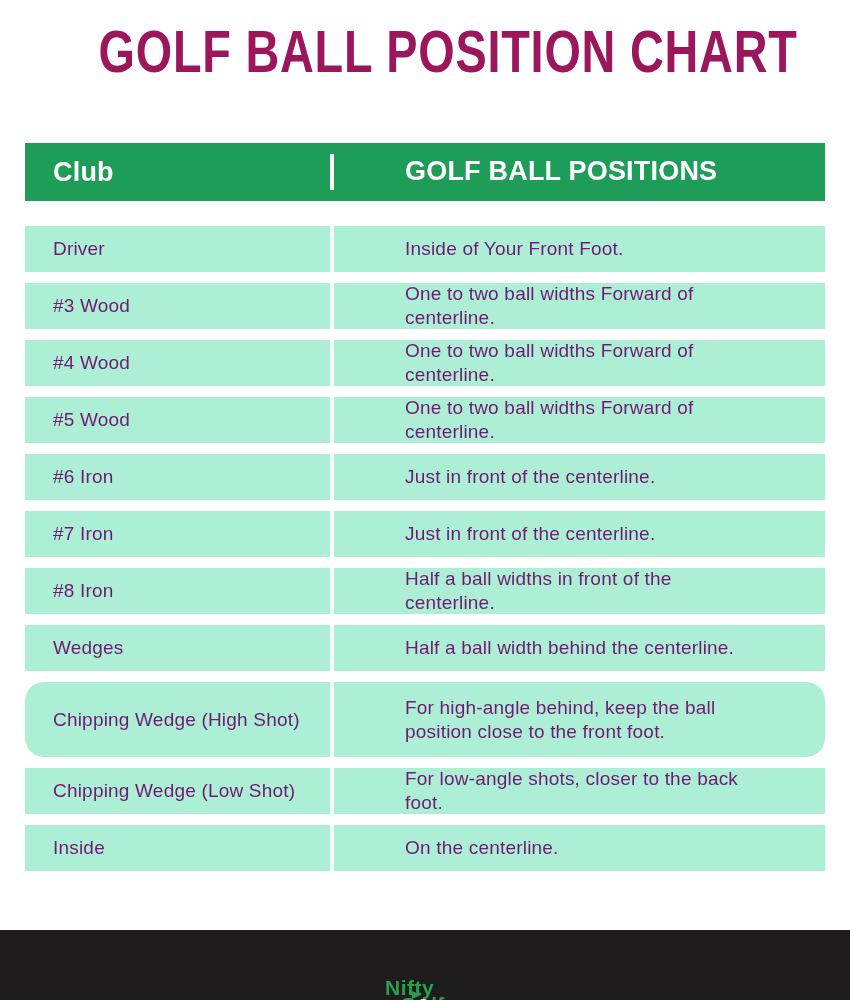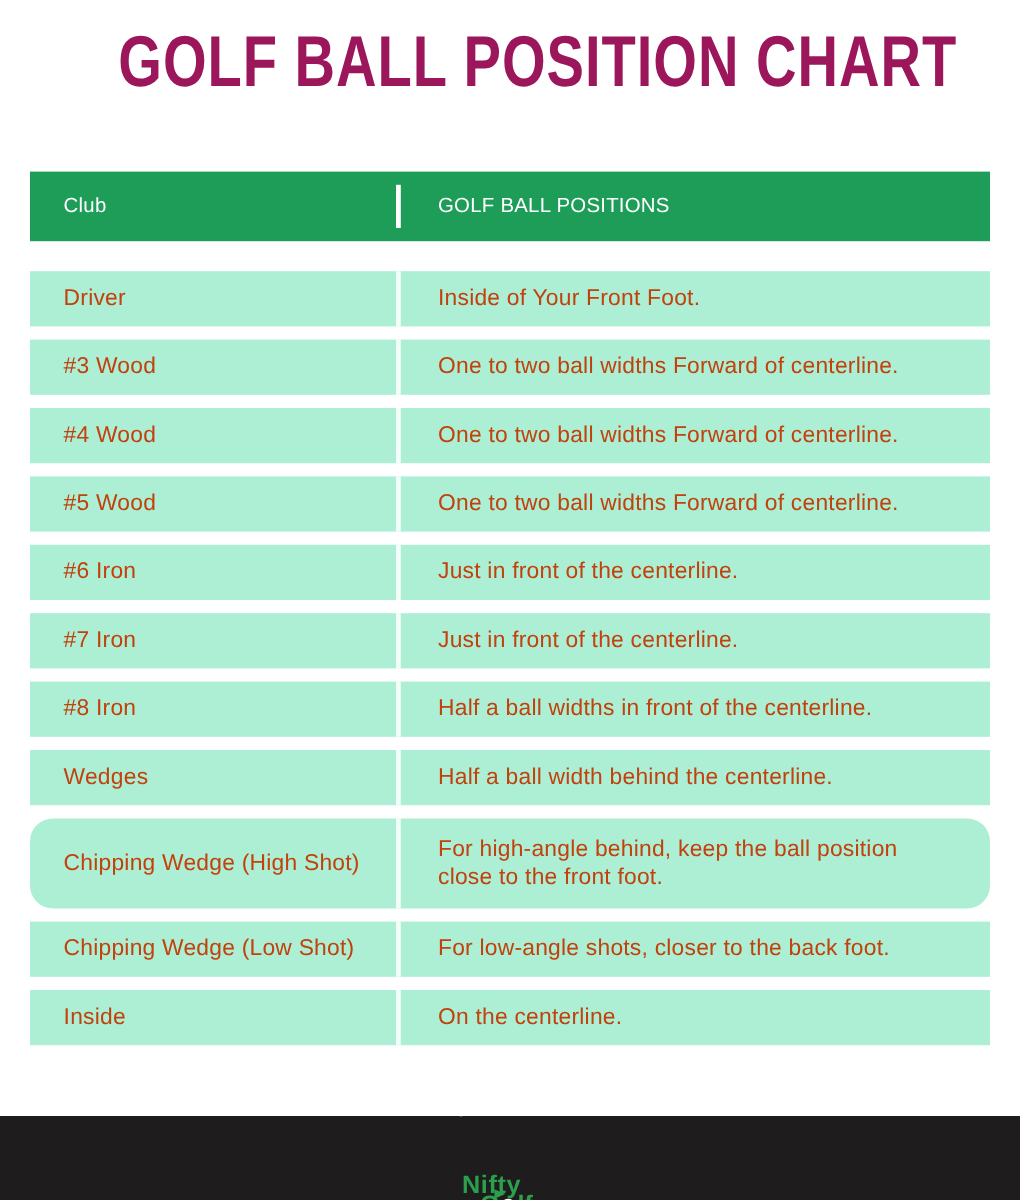--- a/index.html
+++ b/index.html
@@ -30,39 +30,39 @@
     white-space:nowrap;
   }
   
   .table { margin:41px 25px 0 25px; }
   .hrow {
     display:flex; align-items:stretch;
     height:58px;
     background:#1E9D59;
     margin-bottom:25px;
   }
-  .hrow .cell { color:#ffffff; font-weight:normal; font-size:17px; }
+  .hrow .cell { color:#ffffff; font-weight:bold; font-size:27px; }
   .hrow .vdiv { width:4px; background:#ffffff; align-self:center; height:36px; }
   .row {
     display:flex; align-items:stretch;
     height:46px;
     background:#ACEFD4;
     margin-bottom:11px;
   }
   .row.tall { height:75px;border-radius:19px; }
   .row:last-child { margin-bottom:0; }
   .cell {
     display:flex; align-items:center;
     font-size:19px;
     font-weight:500;
-    color:#c2410c;
+    color:#701a75;
     letter-spacing:0.2px;
   }
   .cell.club { width:305px; padding-left:28px; }
-  .cell.pos  { flex:1; padding-left:31px; padding-right:60px; line-height:1.25; }
+  .cell.pos  { flex:1; padding-left:31px; padding-right:60px; line-height:1.25;margin-left:40px; }
   .vdiv { width:4px; background:rgba(255,255,255,0.85); }
   
   .footer {
     position:absolute; left:0; bottom:0;
     width:100%; height:70px;
     background:#1E1C1D;
     display:flex; align-items:center; justify-content:center;
     gap:42px;
     flex-direction:column;
   }

